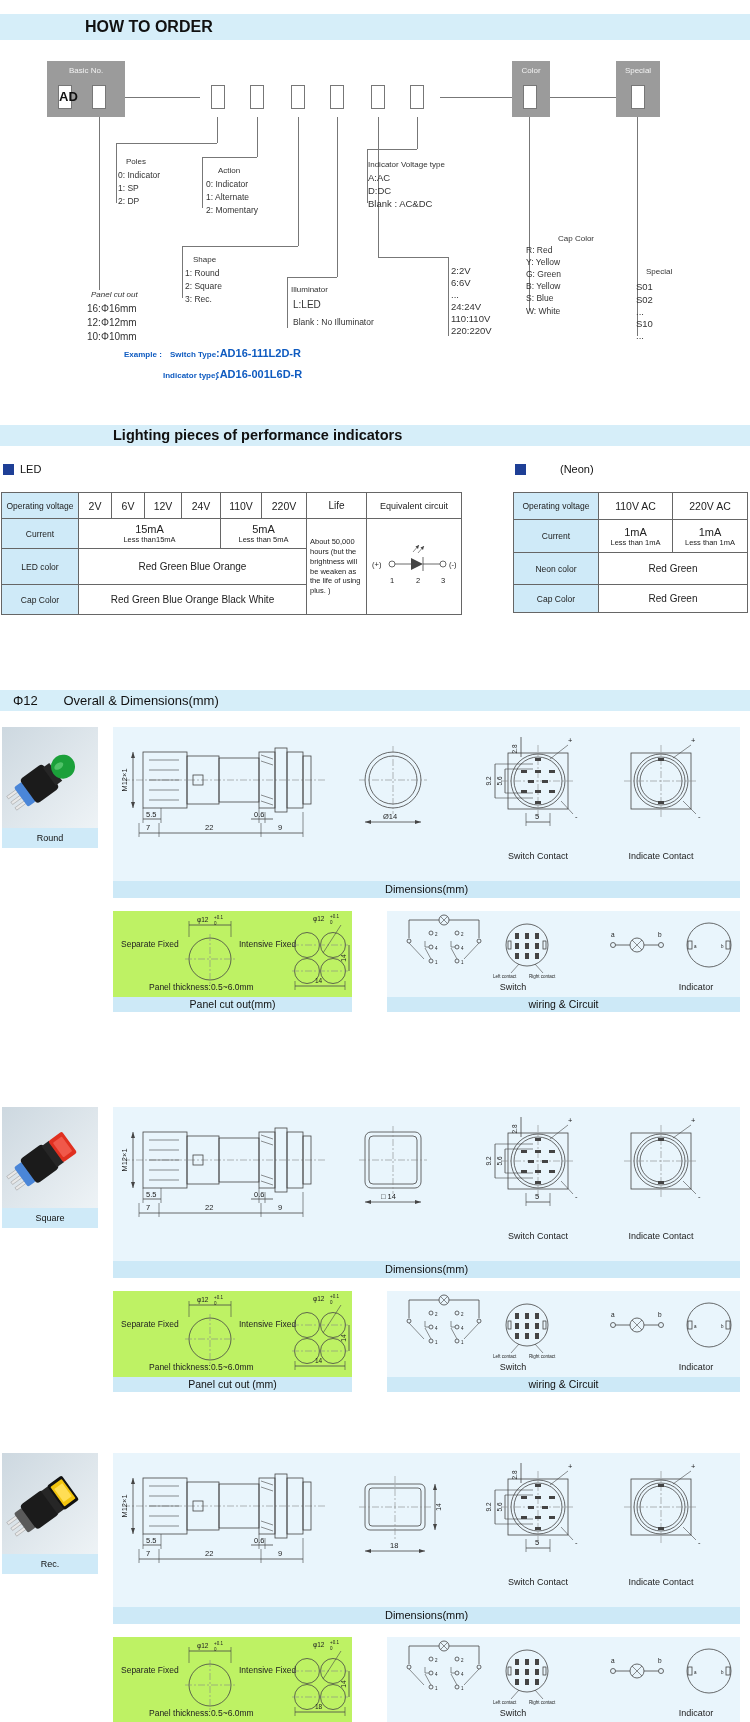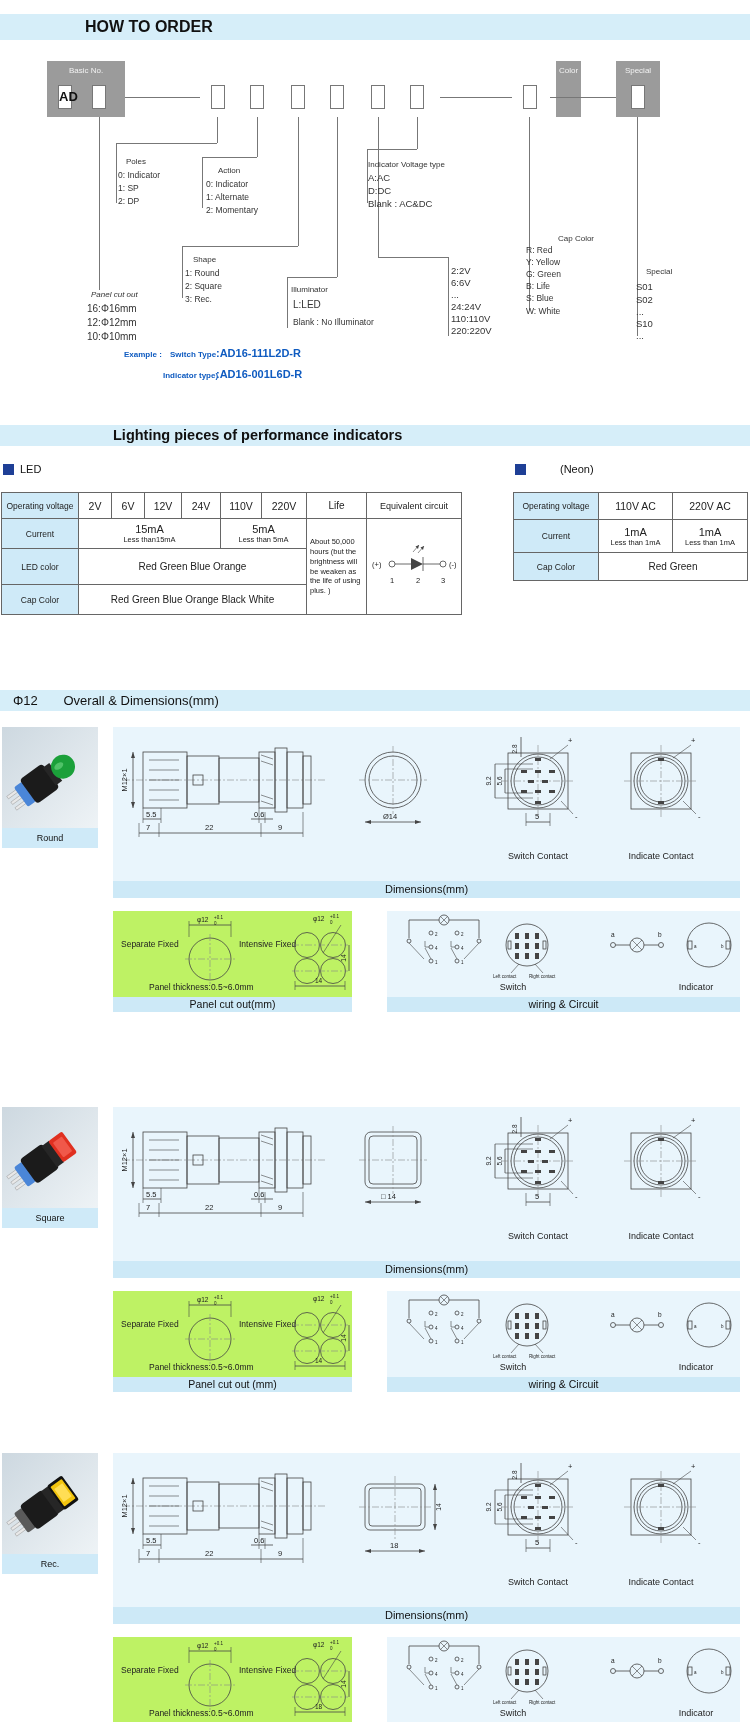--- a/index.html
+++ b/index.html
@@ -78,21 +78,21 @@
   <div class="slot ad" style="left:58px;width:14px;">AD</div>
   <div class="slot" style="left:92px;width:14px;"></div>
 
   <div class="slot" style="left:211px;width:14px;"></div>
   <div class="slot" style="left:250px;width:14px;"></div>
   <div class="slot" style="left:291px;width:14px;"></div>
   <div class="slot" style="left:330px;width:14px;"></div>
   <div class="slot" style="left:371px;width:14px;"></div>
   <div class="slot" style="left:410px;width:14px;"></div>
 
-  <div class="gbox" style="left:512px;width:25px;margin-left:44px;">
+  <div class="gbox" style="left:512px;width:38px;">
     <div class="glabel">Color</div>
   </div>
   <div class="slot" style="left:523px;width:14px;"></div>
 
   <div class="gbox" style="left:616px;width:44px;">
     <div class="glabel">Special</div>
   </div>
   <div class="slot" style="left:631px;width:14px;"></div>
 
   <div class="lh" style="left:125px;top:57px;width:75px;"></div>
@@ -154,21 +154,21 @@
   <div class="gi big" style="left:451px;top:237px;">6:6V</div>
   <div class="gi big" style="left:451px;top:249px;">...</div>
   <div class="gi big" style="left:451px;top:261px;">24:24V</div>
   <div class="gi big" style="left:451px;top:273px;">110:110V</div>
   <div class="gi big" style="left:451px;top:285px;">220:220V</div>
 
   <div class="gt" style="left:558px;top:194px;">Cap Color</div>
   <div class="gi" style="left:526px;top:205px;">R:  Red</div>
   <div class="gi" style="left:526px;top:217px;">Y:  Yellow</div>
   <div class="gi" style="left:526px;top:229px;">G:  Green</div>
-  <div class="gi" style="left:526px;top:241px;">B:  Life</div>
+  <div class="gi" style="left:526px;top:241px;">B:  Yellow</div>
   <div class="gi" style="left:526px;top:253px;">S:  Blue</div>
   <div class="gi" style="left:526px;top:266px;">W:  White</div>
 
   <div class="gt" style="left:646px;top:227px;">Special</div>
   <div class="gi big" style="left:636px;top:241px;">S01</div>
   <div class="gi big" style="left:636px;top:254px;">S02</div>
   <div class="gi big" style="left:636px;top:266px;">...</div>
   <div class="gi big" style="left:636px;top:278px;">S10</div>
   <div class="gi big" style="left:636px;top:290px;">...</div>
 
@@ -271,20 +271,24 @@
       <td class="hd">Current</td>
       <td>
         <div class="cmain">1mA</div>
         <div class="csub">Less than 1mA</div>
       </td>
       <td>
         <div class="cmain">1mA</div>
         <div class="csub">Less than 1mA</div>
       </td>
     </tr>
+    <tr style="height:32px;">
+      <td class="hd">Neon color</td>
+      <td colspan="2">Red  Green</td>
+    </tr>
     <tr style="height:28px;">
       <td class="hd">Cap Color</td>
       <td colspan="2">Red  Green</td>
     </tr>
   </tbody>
     </table>
 </div>
 
 <div class="secbar bar3">
   <span class="phi">Φ12</span>

